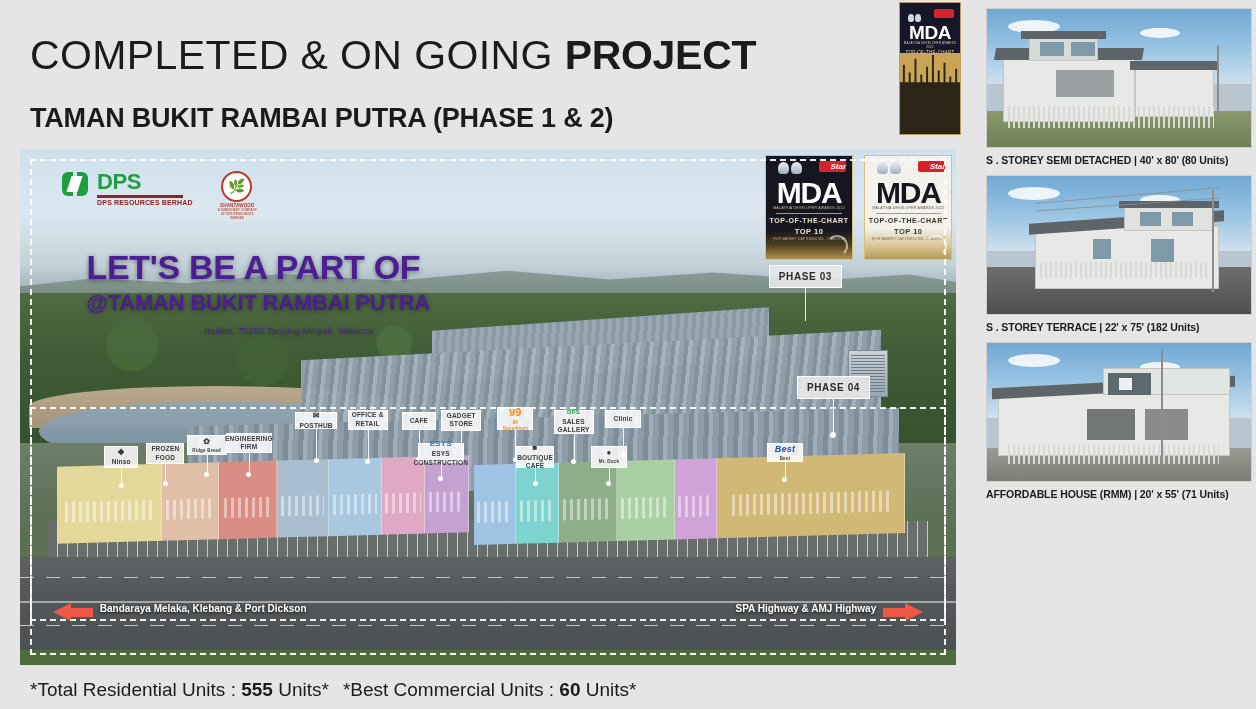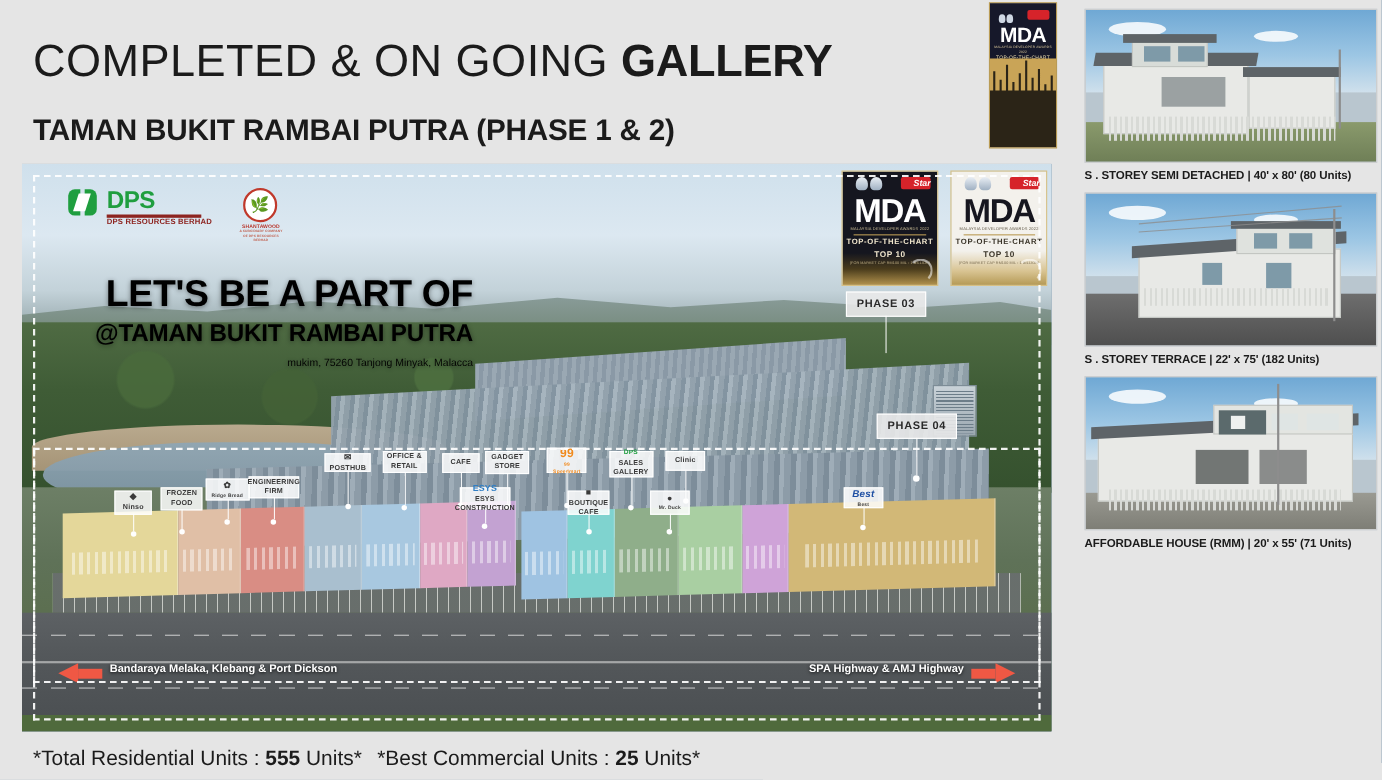--- a/index.html
+++ b/index.html
@@ -214,23 +214,22 @@
     position:absolute;
     background: rgba(235,235,235,.88);
     border:1px solid #ffffff;
     color:#2a2a2a; font-size:10px; font-weight:700;
     letter-spacing:.6px; padding:5px 9px;
   }
 
   
   #hero-headline {
     position:absolute; left:7.1%; top:19.5%;
-    color:#000000;
+    color:#4c1d95;
     text-shadow: 0 1px 5px rgba(0,0,0,.45);
-    text-align: right;
   }
   #hl1 { font-size:34px; font-weight:700; letter-spacing:-.3px; line-height:1; }
   #hl2 { font-size:22px; font-weight:700; letter-spacing:-.2px; margin-top:6px; }
   #hl3 { font-size:9.5px; font-weight:400; margin-top:9px; margin-left:118px; opacity:.95; }
 
   
   #dps-logo { position:absolute; left:4.5%; top:4.5%; display:flex; align-items:flex-start; gap:9px; }
   .dps-mark {
     width:26px;height:26px;position:relative;
   }
@@ -368,21 +367,21 @@
   .scap {
     margin-top: 6px;
     font-size: 10.5px; font-weight: 700; color:#1b1b1b;
     letter-spacing:-.1px; white-space:nowrap;
   }
 </style>
 </head>
 <body>
 
 <div id="header">
-  <div id="title-main"><span>COMPLETED &amp; ON GOING </span><span class="bold">GALLERY</span></div>
+  <div id="title-main"><span>COMPLETED &amp; ON GOING </span><span class="bold">PROJECT</span></div>
   <div id="title-sub">TAMAN BUKIT RAMBAI PUTRA (PHASE 1 &amp; 2)</div>
 </div>
 
 <div id="top-banner">
   <div class="bn-top"></div>
   <div class="bn-cups"><i></i><i></i></div>
   <div class="bn-star"></div>
   <div class="bn-mda">MDA</div>
   <div class="bn-sub1">MALAYSIA DEVELOPER AWARDS 2022</div>
   <div class="bn-sub2">
@@ -602,21 +601,21 @@
       <div class="arrow-tail"></div>
       <div class="arrow right"></div>
     </div>
   </div>
 
   <div id="boundary"></div>
   <div id="boundary-inner"></div>
 </div>
 
 <div id="totals">
-  <span>*Total Residential Units : </span><span class="b">555</span><span> Units*</span><span class="gap"></span><span>*Best Commercial Units : </span><span class="b">25</span><span> Units*</span>
+  <span>*Total Residential Units : </span><span class="b">555</span><span> Units*</span><span class="gap"></span><span>*Best Commercial Units : </span><span class="b">60</span><span> Units*</span>
 </div>
 
 <div id="sidebar">
     <div class="scard">
       <div class="sphoto">
         <div class="s-sky"></div>
         <div class="s-cloud" style="left:8%;top:8%;width:52px;height:13px;"></div>
         <div class="s-cloud" style="left:58%;top:14%;width:40px;height:10px;"></div>
         <div class="s-ground" style="background:linear-gradient(180deg,#8a9a6c,#6f7f57);"></div>
         <div class="s-house" style="left:6%;top:34%;width:50%;height:48%;"></div>

